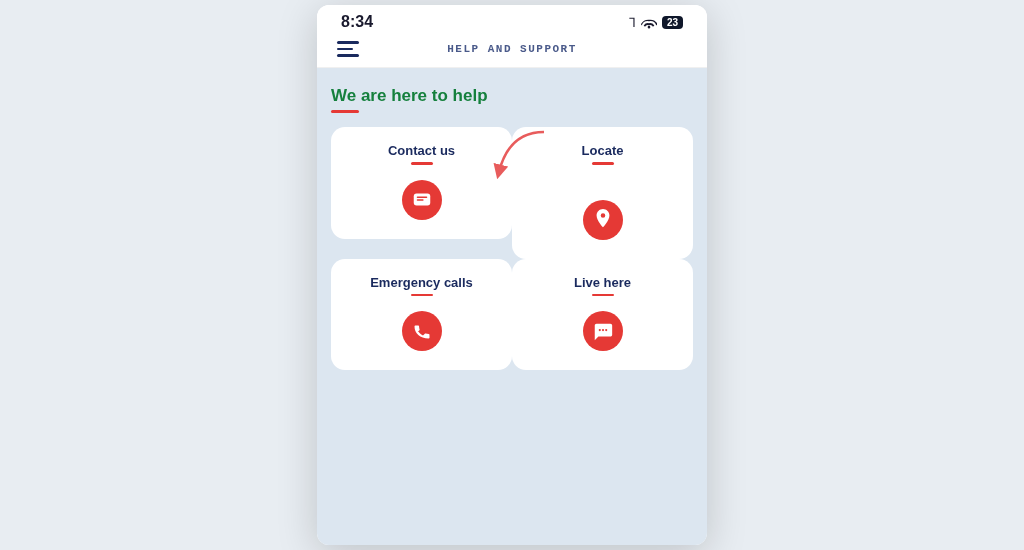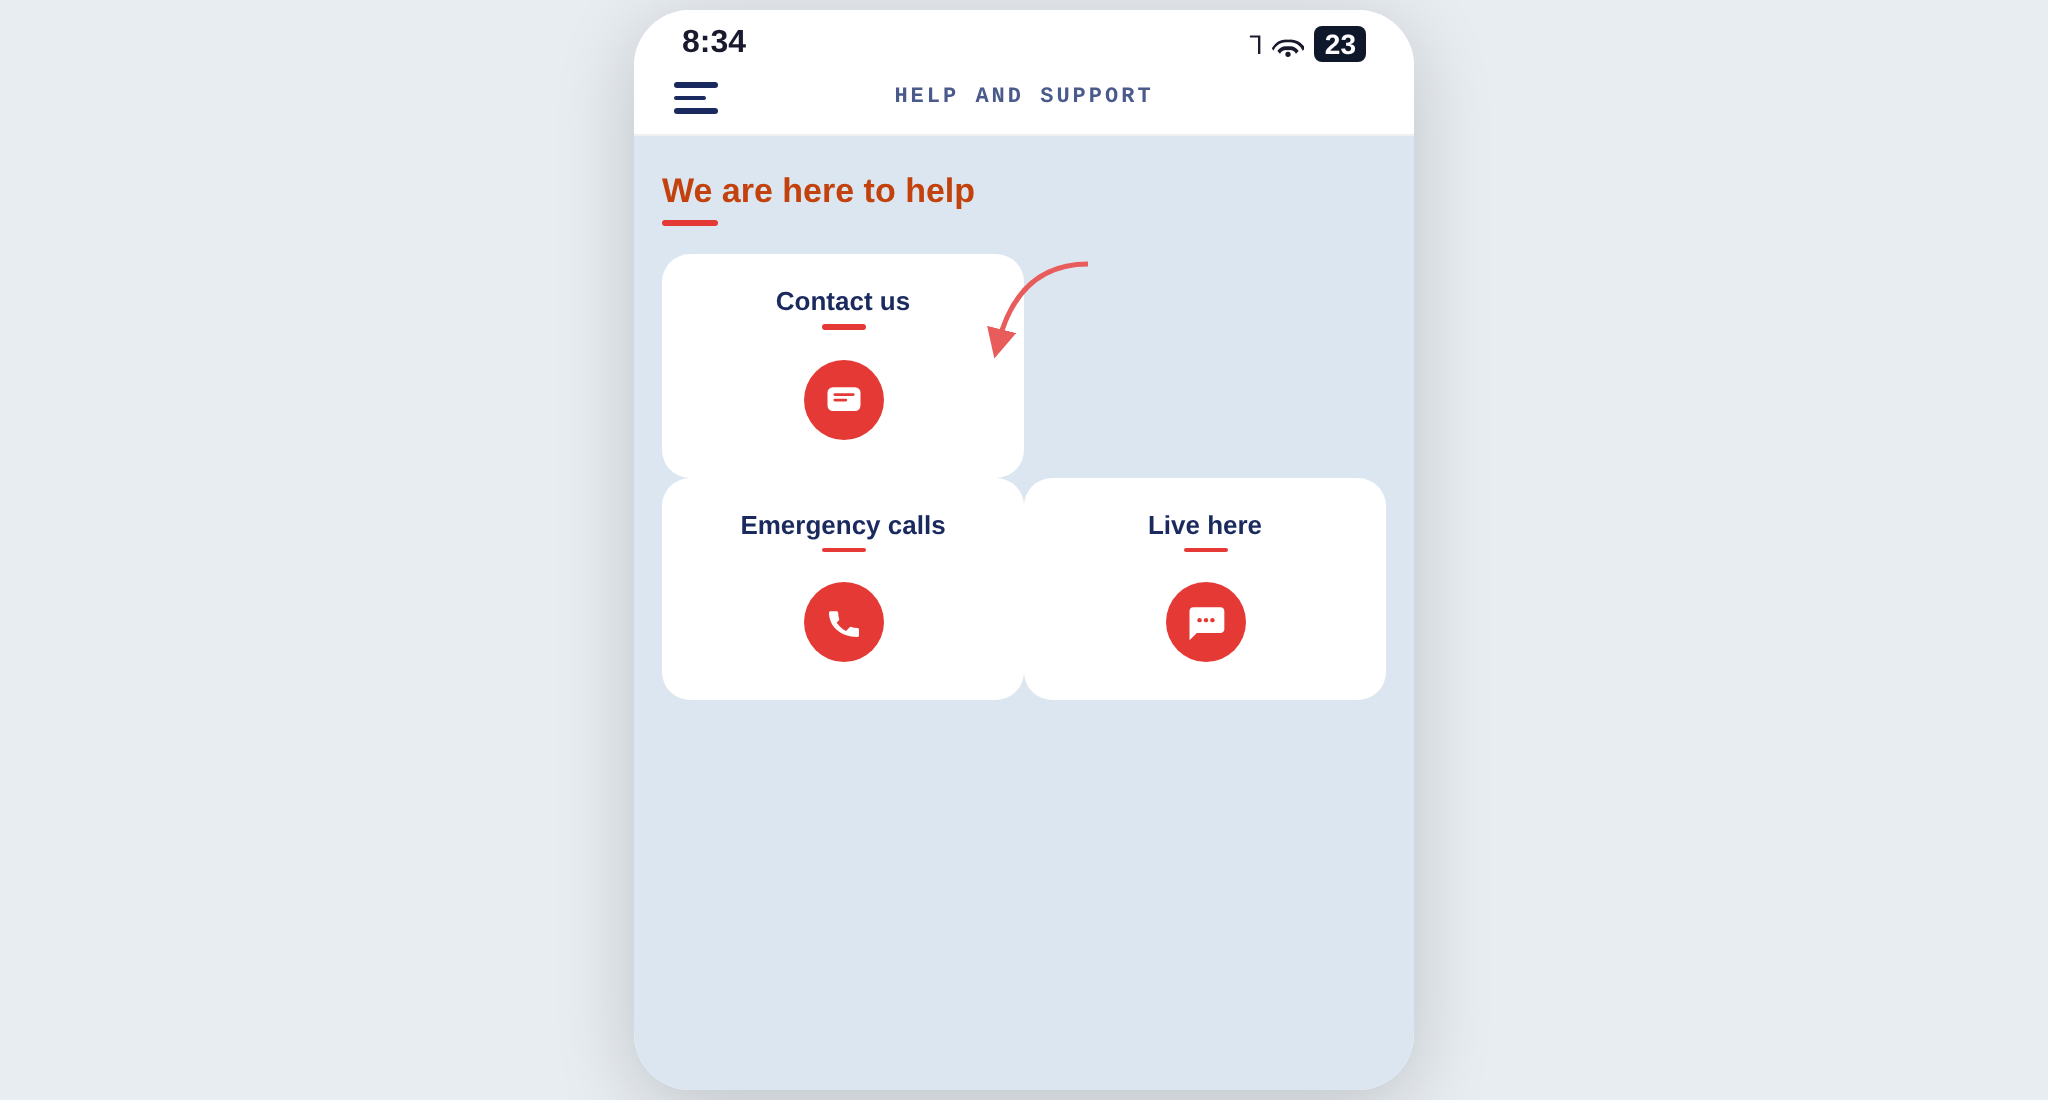--- a/index.html
+++ b/index.html
@@ -9,21 +9,21 @@
       justify-content: center;
       align-items: center;
       width: 1024px;
       height: 550px;
       font-family: -apple-system, BlinkMacSystemFont, 'Segoe UI', sans-serif;
     }
     .phone-frame {
       width: 390px;
       height: 540px;
       background: #fff;
-      border-radius: 28px;
+      border-radius: 12px;
       overflow: hidden;
       box-shadow: 0 8px 40px rgba(0,0,0,0.18);
       display: flex;
       flex-direction: column;
     }
     .status-bar {
       background: #fff;
       display: flex;
       justify-content: space-between;
       align-items: center;
@@ -37,21 +37,21 @@
     }
     .status-icons {
       display: flex;
       align-items: center;
       gap: 5px;
     }
     .signal-icon { font-size: 13px; color: #1a1a2e; }
     .battery-badge {
       background: #0f172a;
       color: #fff;
-      font-size: 14px;
+      font-size: 10px;
       font-weight: 700;
       border-radius: 4px;
       padding: 1px 5px;
     }
     .top-nav {
       background: #fff;
       display: flex;
       align-items: center;
       justify-content: center;
       padding: 8px 20px 12px;
@@ -87,21 +87,21 @@
     }
     .main-content {
       background: #dce6f0;
       flex: 1;
       padding: 18px 14px 14px;
       overflow: hidden;
     }
     .page-heading {
       font-size: 17px;
       font-weight: 700;
-      color: #c2410c;
+      color: #15803d;
       margin-bottom: 4px;
     }
     .heading-underline {
       width: 28px;
       height: 3px;
       background: #e53935;
       border-radius: 2px;
       margin-bottom: 14px;
     }
     .grid {
@@ -229,20 +229,32 @@
 
             <svg width="22" height="22" viewBox="0 0 24 24" fill="none">
               <rect x="3" y="5" width="18" height="13" rx="3" fill="white"></rect>
               <line x1="7" y1="9" x2="17" y2="9" stroke="#e53935" stroke-width="1.5" stroke-linecap="round"></line>
               <line x1="7" y1="12" x2="13" y2="12" stroke="#e53935" stroke-width="1.5" stroke-linecap="round"></line>
             </svg>
           </div>
         </div>
       </div>
 
+      <div class="card card-locate" style="grid-row: 1 / 3;">
+        <span class="card-label">Locate</span>
+        <div class="card-underline"></div>
+        <div class="card-icon" style="margin-top:20px;">
+          <div class="icon-circle">
+
+            <svg width="20" height="22" viewBox="0 0 20 24" fill="none">
+              <path d="M10 0C6.13 0 3 3.13 3 7c0 5.25 7 13 7 13s7-7.75 7-13c0-3.87-3.13-7-7-7zm0 9.5A2.5 2.5 0 1110 4.5a2.5 2.5 0 010 5z" fill="white"></path>
+            </svg>
+          </div>
+        </div>
+      </div>
 
 
       <div class="card card-emergency">
         <span class="card-label">Emergency calls</span>
         <div class="card-underline"></div>
         <div class="card-icon">
           <div class="icon-circle">
 
             <svg width="20" height="20" viewBox="0 0 24 24" fill="none">
               <path d="M6.6 10.8c1.4 2.8 3.8 5.1 6.6 6.6l2.2-2.2c.3-.3.7-.4 1-.2 1.1.4 2.3.6 3.6.6.6 0 1 .4 1 1V20c0 .6-.4 1-1 1C9.6 21 3 14.4 3 6.5c0-.6.4-1 1-1H7.5c.6 0 1 .4 1 1 0 1.3.2 2.5.6 3.6.1.3 0 .7-.2 1l-2.3 2.2z" fill="white"></path>

